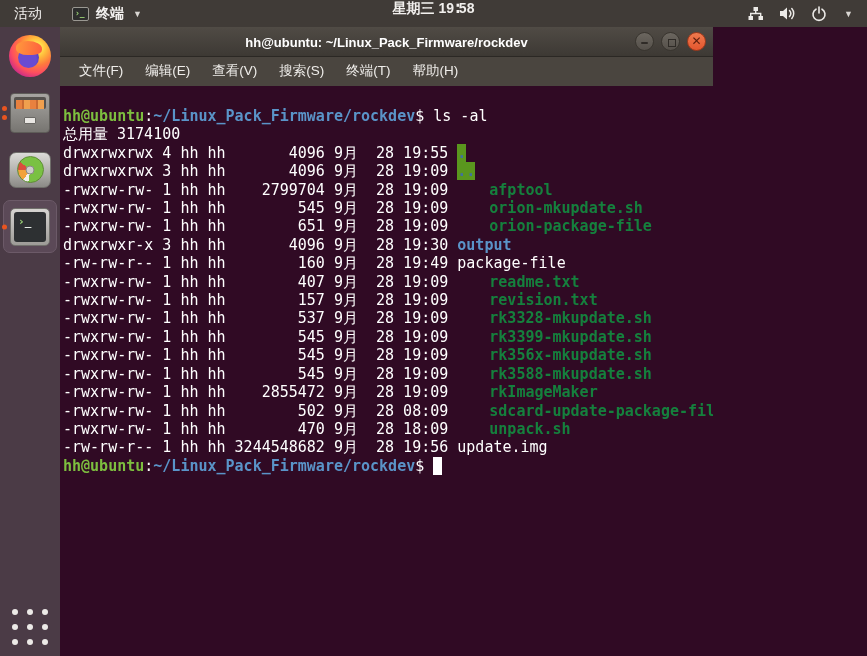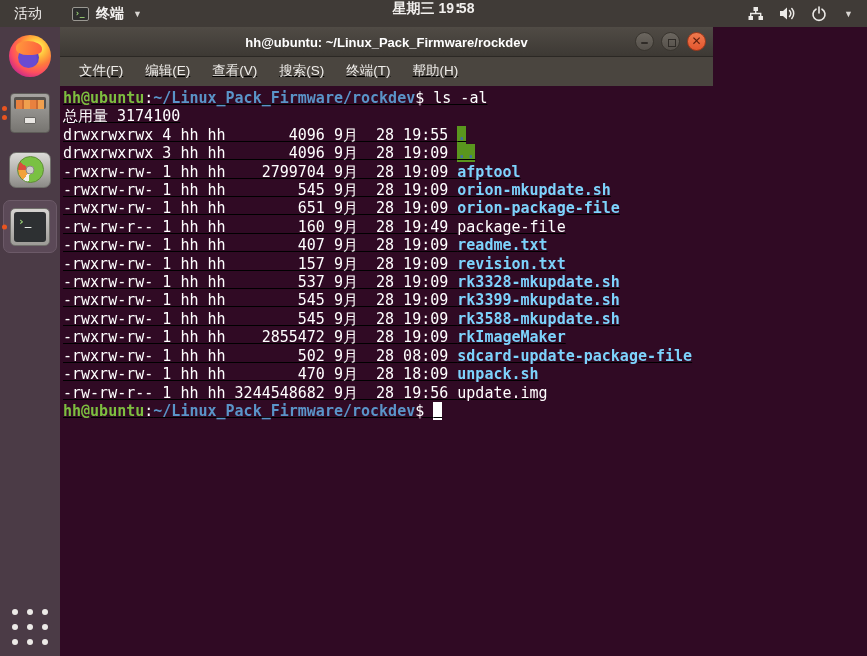--- a/index.html
+++ b/index.html
@@ -60,46 +60,46 @@
     color:#e6ece6; font:bold 11px/14px "DejaVu Sans Mono", monospace; padding:3px 0 0 4px; }
   .ico-term .screen .p1 { color:#9fd978; }
 
   .show-apps { position:absolute; bottom:10px; left:50%; transform:translateX(-50%);
     width:38px; height:38px; display:grid; grid-template-columns:repeat(3,1fr); gap:6px;
     align-items:center; justify-items:center; }
   .show-apps i { width:6px; height:6px; border-radius:50%; background:#eceae7; }
 
   
   .window { position:absolute; left:60px; top:27px; width:653px; height:629px;
-    display:flex; flex-direction:column; z-index:10;text-decoration:underline; }
+    display:flex; flex-direction:column; z-index:10; }
   .titlebar { height:30px; background:linear-gradient(#504b45,#3d3934);
     border-bottom:1px solid #2b2824; position:relative; flex:0 0 auto; }
   .title { position:absolute; left:0; right:0; top:0; height:30px; display:flex;
     align-items:center; justify-content:center; color:#ffffff; font-size:13px; font-weight:bold; }
   .winbtns { position:absolute; right:7px; top:5px; display:flex; gap:7px; }
   .wbtn { width:19px; height:19px; border-radius:50%; background:linear-gradient(#6b665f,#55504a);
     border:1px solid #39352f; position:relative; }
   .wbtn.close { background:linear-gradient(#f07a4e,#e3562e); border-color:#a33a1c; }
   .wbtn .bar { position:absolute; left:5px; right:5px; top:9px; height:2px; background:#2f2b27; border-radius:1px; }
   .wbtn .box { position:absolute; left:5.5px; top:5.5px; width:8px; height:8px; border:1.6px solid #2f2b27; }
   .wbtn .x { position:absolute; left:0; top:0; width:100%; height:100%; color:#5c1c0c;
     font:bold 12px/17px "DejaVu Sans", sans-serif; text-align:center; }
 
   .menubar { height:29px; background:#4a453f; display:flex; 
     padding-left:8px; flex:0 0 auto; }
   .menu-item { color:#efedea; font-size:13.5px; padding:5px 11px; }
 
-  .terminal { flex:1 1 auto; background:#300a24; padding:3px 0 0 3px; overflow:hidden; cursor:text; }
+  .terminal { flex:1 1 auto; background:#300a24; padding:21px 0 0 3px; overflow:hidden; cursor:text; }
   .term-line { white-space:pre; font-family:"DejaVu Sans Mono", monospace;
     font-size:15px; line-height:18.4px; color:#ffffff; }
   .seg-plain  { color:#ffffff; }
   .seg-prompt { color:#7dbe3f; font-weight:bold; }
   .seg-path   { color:#5a94c8; font-weight:bold; }
   .seg-dir    { color:#5a94c8; font-weight:bold; }
-  .seg-exec   { color:#7dd3fc; font-weight:bold; }
+  .seg-exec   { color:#15803d; font-weight:bold;margin-left:32px; }
   .seg-dirow  { color:#41709e; font-weight:bold; background:#5a961e; }
   .seg-cursor { background:#ffffff; color:#300a24; }
 </style>
 </head>
 <body>
 
 <div class="topbar">
   <div class="tb-activities">活动</div>
   <div class="tb-app">
     <span class="tb-term-ico">›_</span>
@@ -199,25 +199,27 @@
     </div>
   <div class="terminal">
     <div>
         <div class="term-line"><span class="seg-prompt">hh@ubuntu</span><span class="seg-plain">:</span><span class="seg-path">~/Linux_Pack_Firmware/rockdev</span><span class="seg-plain">$ ls -al</span></div>
         <div class="term-line"><span class="seg-plain">总用量 3174100</span></div>
         <div class="term-line"><span class="seg-plain">drwxrwxrwx 4 hh hh       4096 9月  28 19:55 </span><span class="seg-dirow">.</span></div>
         <div class="term-line"><span class="seg-plain">drwxrwxrwx 3 hh hh       4096 9月  28 19:09 </span><span class="seg-dirow">..</span></div>
         <div class="term-line"><span class="seg-plain">-rwxrw-rw- 1 hh hh    2799704 9月  28 19:09 </span><span class="seg-exec">afptool</span></div>
         <div class="term-line"><span class="seg-plain">-rwxrw-rw- 1 hh hh        545 9月  28 19:09 </span><span class="seg-exec">orion-mkupdate.sh</span></div>
         <div class="term-line"><span class="seg-plain">-rwxrw-rw- 1 hh hh        651 9月  28 19:09 </span><span class="seg-exec">orion-package-file</span></div>
+        <div class="term-line"><span class="seg-plain">drwxrwxr-x 3 hh hh       4096 9月  28 19:30 </span><span class="seg-dir">output</span></div>
         <div class="term-line"><span class="seg-plain">-rw-rw-r-- 1 hh hh        160 9月  28 19:49 </span><span class="seg-plain">package-file</span></div>
         <div class="term-line"><span class="seg-plain">-rwxrw-rw- 1 hh hh        407 9月  28 19:09 </span><span class="seg-exec">readme.txt</span></div>
         <div class="term-line"><span class="seg-plain">-rwxrw-rw- 1 hh hh        157 9月  28 19:09 </span><span class="seg-exec">revision.txt</span></div>
         <div class="term-line"><span class="seg-plain">-rwxrw-rw- 1 hh hh        537 9月  28 19:09 </span><span class="seg-exec">rk3328-mkupdate.sh</span></div>
         <div class="term-line"><span class="seg-plain">-rwxrw-rw- 1 hh hh        545 9月  28 19:09 </span><span class="seg-exec">rk3399-mkupdate.sh</span></div>
+        <div class="term-line"><span class="seg-plain">-rwxrw-rw- 1 hh hh        545 9月  28 19:09 </span><span class="seg-exec">rk356x-mkupdate.sh</span></div>
         <div class="term-line"><span class="seg-plain">-rwxrw-rw- 1 hh hh        545 9月  28 19:09 </span><span class="seg-exec">rk3588-mkupdate.sh</span></div>
         <div class="term-line"><span class="seg-plain">-rwxrw-rw- 1 hh hh    2855472 9月  28 19:09 </span><span class="seg-exec">rkImageMaker</span></div>
         <div class="term-line"><span class="seg-plain">-rwxrw-rw- 1 hh hh        502 9月  28 08:09 </span><span class="seg-exec">sdcard-update-package-file</span></div>
         <div class="term-line"><span class="seg-plain">-rwxrw-rw- 1 hh hh        470 9月  28 18:09 </span><span class="seg-exec">unpack.sh</span></div>
         <div class="term-line"><span class="seg-plain">-rw-rw-r-- 1 hh hh 3244548682 9月  28 19:56 </span><span class="seg-plain">update.img</span></div>
         <div class="term-line"><span class="seg-prompt">hh@ubuntu</span><span class="seg-plain">:</span><span class="seg-path">~/Linux_Pack_Firmware/rockdev</span><span class="seg-plain">$ </span><span class="seg-cursor"> </span></div>
       </div>
   </div>
 </div>
 

